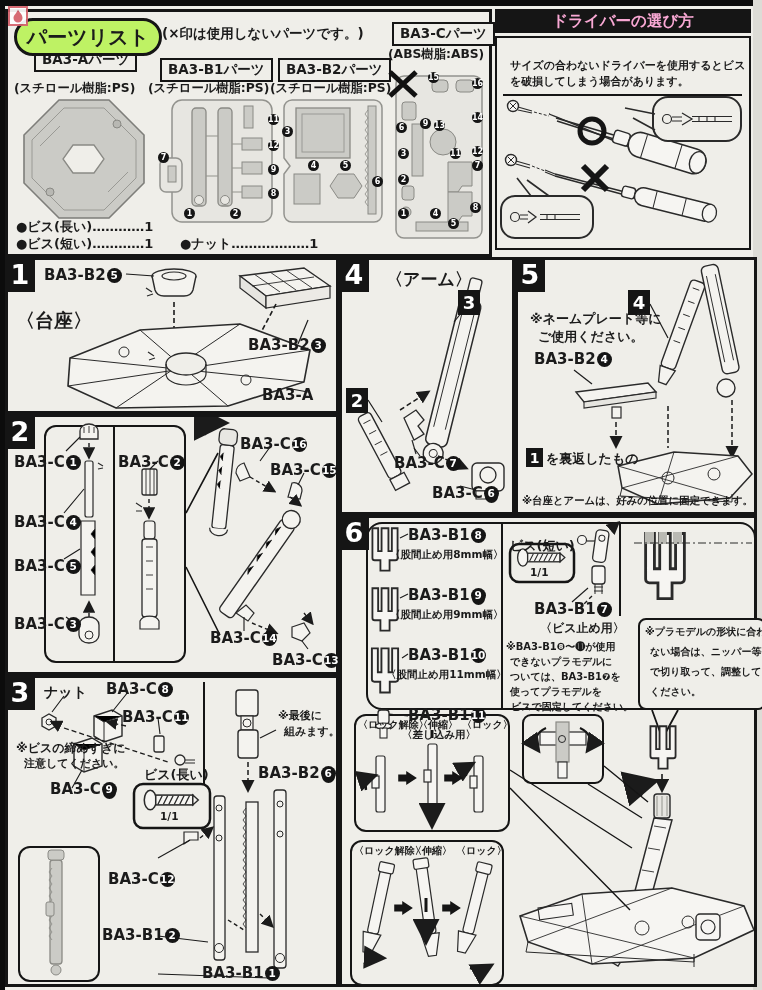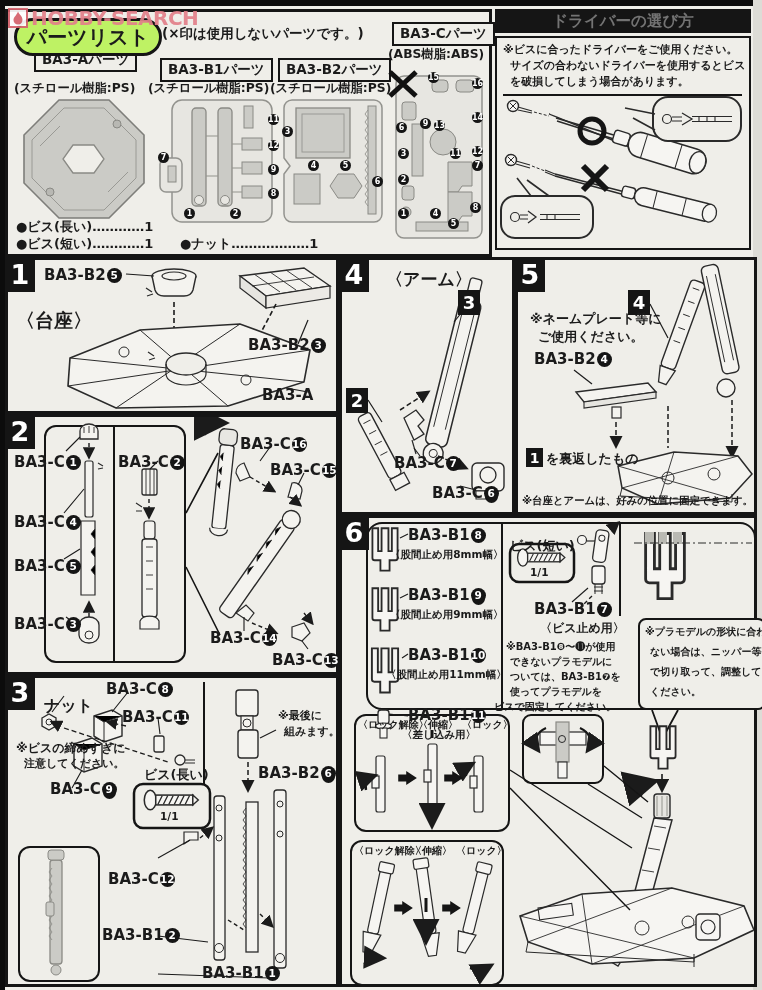--- a/index.html
+++ b/index.html
@@ -22,21 +22,21 @@
   .cnum.u{box-shadow:0 3px 0 -1px #151515;}
   .snum{position:absolute;width:11px;height:11px;border-radius:50%;background:#151515;color:#fff;
         font-size:8px;line-height:11px;text-align:center;font-weight:bold;z-index:3;}
   .pill{position:absolute;border:3px solid #151515;border-radius:19px;font-weight:bold;font-size:20px;
         display:flex;align-items:center;justify-content:center;background:#bef264;z-index:2;}
   .gbox{position:absolute;border:2px solid #151515;font-weight:bold;padding:1px 6px;font-size:13.5px;
         background:#efeee9;white-space:nowrap;}
   .note{position:absolute;font-weight:bold;white-space:nowrap;z-index:4;}
   .rbox{position:absolute;border:2.5px solid #151515;border-radius:12px;box-sizing:border-box;}
   .caption{position:absolute;font-weight:bold;white-space:nowrap;}
-  .bar{position:absolute;background:#151515;color:#737373;font-weight:bold;display:flex;
+  .bar{position:absolute;background:#151515;color:#f9a8d4;font-weight:bold;display:flex;
        align-items:center;justify-content:center;}
   .wm{position:absolute;left:8px;top:6px;z-index:9;display:flex;align-items:center;gap:3px;opacity:.92;}
   .wm-text{color:#e2808a;font-weight:bold;font-size:20px;letter-spacing:-.5px;}
   .hw{font-weight:bold;font-size:13px;white-space:nowrap;}
   svg{position:absolute;left:0;top:0;}
 </style>
 </head>
 <body>
 
 <svg width="0" height="0" aria-hidden="true">
@@ -62,21 +62,20 @@
 <div class="page">
   <div class="edge-top"></div>
   <div class="edge-left"></div>
   <div class="edge-right"></div>
 
   <div class="wm">
     <svg width="20" height="20" style="position:static">
       <rect x="1" y="1" width="18" height="18" fill="#fff" stroke="#d5616c" stroke-width="2"></rect>
       <path d="M10,3.5 C11.5,7 14.5,8 14.5,12 a4.5,4.5 0 1 1 -9,0 C5.5,9 8.5,7.5 10,3.5 z" fill="#d5616c"></path>
     </svg>
-    <span class="wm-text">HOBBY-SEARCH</span>
   </div>
 
   <div class="panel" style="left:5px;top:9px;width:487px;height:248px;">
     <div class="pill" style="left:6px;top:6px;width:142px;height:32px;">パーツリスト</div>
     <div class="note" style="left:154px;top:13px;font-size:13.5px;">(×印は使用しないパーツです。)</div>
 
     <div class="gbox" style="left:26px;top:36px;">BA3-Aパーツ</div>
     <div class="gbox" style="left:152px;top:46px;">BA3-B1パーツ</div>
     <div class="gbox" style="left:270px;top:46px;">BA3-B2パーツ</div>
     <div class="gbox" style="left:384px;top:10px;">BA3-Cパーツ</div>
@@ -176,21 +175,20 @@
       <span>●ビス(短い)</span><span>…………</span><span>1</span>
     </div>
     <div class="hw abs" style="left:172px;top:223px;">
       <span>●ナット</span><span>………………</span><span>1</span>
     </div>
   </div>
 
   <div class="abs" style="left:492px;top:9px;width:265px;height:248px;">
     <div class="bar" style="left:3px;top:0;width:256px;height:24px;font-size:15.5px;">ドライバーの選び方</div>
     <div class="abs" style="left:3px;top:27px;width:256px;height:214px;border:2.5px solid #151515;box-sizing:border-box;">
-      <div class="note" style="left:6px;top:4px;font-size:11px;line-height:16px;">※ビスに合ったドライバーをご使用ください。</div>
       <div class="note" style="left:13px;top:20px;font-size:11px;line-height:16px;">サイズの合わないドライバーを使用するとビス</div>
       <div class="note" style="left:13px;top:36px;font-size:11px;line-height:16px;">を破損してしまう場合があります。</div>
       <div class="abs" style="left:6px;top:56px;width:239px;height:0;border-top:2px solid #151515;"></div>
       <svg width="251" height="150" style="left:0;top:58px;">
 
         <circle cx="16" cy="10" r="5.5" fill="#f6f5f2" stroke="#2a2a2a" stroke-width="1.4"></circle>
         <path d="M13,7 l6,6 M19,7 l-6,6" stroke="#2a2a2a" stroke-width="1"></path>
         <path d="M21,11 l14,4 M21,14 l14,3" stroke="#2a2a2a" stroke-width="1.2"></path>
         <path d="M37,16 L52,20" stroke="#2a2a2a" stroke-width="1" stroke-dasharray="3 2"></path>
         <path d="M52,18 l8,3 58,24 52,22 z" fill="#f6f5f2" stroke="#2a2a2a" stroke-width="1.2"></path>
@@ -409,21 +407,21 @@
     <div class="plabel" style="left:6px;top:198px;"><span>BA3-C</span><span class="cnum">3</span></div>
     <div class="plabel" style="left:110px;top:36px;"><span>BA3-C</span><span class="cnum">2</span></div>
     <div class="plabel" style="left:232px;top:18px;"><span>BA3-C</span><span class="cnum">16</span></div>
     <div class="plabel" style="left:262px;top:44px;"><span>BA3-C</span><span class="cnum">15</span></div>
     <div class="plabel" style="left:202px;top:212px;"><span>BA3-C</span><span class="cnum">14</span></div>
     <div class="plabel" style="left:264px;top:234px;"><span>BA3-C</span><span class="cnum">13</span></div>
   </div>
 
   <div class="panel" style="left:5px;top:675px;width:334px;height:312px;">
     <div class="stepnum" style="left:-3px;top:-3px;">3</div>
-    <div class="note" style="left:36px;top:18px;font-size:16px;">ナット</div>
+    <div class="note" style="left:36px;top:6px;font-size:14px;">ナット</div>
     <div class="rbox" style="left:10px;top:168px;width:82px;height:136px;"></div>
     <svg width="328" height="306">
       <line x1="196" y1="4" x2="196" y2="120" stroke="#151515" stroke-width="2"></line>
 
       <polygon points="34,40 41,36 48,40 48,48 41,52 34,48" fill="#f4f3ef" stroke="#2a2a2a" stroke-width="1.3"></polygon>
       <circle cx="41" cy="44" r="3" fill="none" stroke="#2a2a2a"></circle>
       <path d="M52,48 L44,44" stroke="#1b1b1b" stroke-width="1.4" marker-end="url(#ah)"></path>
 
       <polygon points="86,38 104,32 114,38 114,58 96,64 86,58" fill="#f4f3ef" stroke="#2a2a2a" stroke-width="1.4"></polygon>
       <path d="M86,38 L96,44 L114,38 M96,44 V64" stroke="#2a2a2a" stroke-width="1"></path>
@@ -610,21 +608,21 @@
     <div class="note" style="left:60px;top:210px;font-size:10.5px;">〈差し込み用〉</div>
 
     <div class="note" style="left:168px;top:19px;font-size:13px;">ビス(短い)</div>
     <div class="note" style="left:188px;top:48px;font-size:10.5px;">1/1</div>
     <div class="plabel" style="left:192px;top:82px;"><span>BA3-B1</span><span class="cnum">7</span></div>
     <div class="note" style="left:198px;top:102px;font-size:12px;">〈ビス止め用〉</div>
     <div class="note" style="left:164px;top:122px;font-size:10px;">※BA3-B1❽〜⓫が使用</div>
     <div class="note" style="left:168px;top:137px;font-size:10px;">できないプラモデルに</div>
     <div class="note" style="left:168px;top:152px;font-size:10px;">ついては、BA3-B1❼を</div>
     <div class="note" style="left:168px;top:167px;font-size:10px;">使ってプラモデルを</div>
-    <div class="note" style="left:152px;top:182px;font-size:10px;">ビスで固定してください。</div>
+    <div class="note" style="left:169px;top:182px;font-size:10px;">ビスで固定してください。</div>
 
     <div class="rbox" style="left:296px;top:100px;width:128px;height:92px;border-radius:8px;background:#efeee9;z-index:3;">
       <div class="note" style="left:5px;top:5px;font-size:10px;">※プラモデルの形状に合わ</div>
       <div class="note" style="left:10px;top:25px;font-size:10px;">ない場合は、ニッパー等</div>
       <div class="note" style="left:10px;top:45px;font-size:10px;">で切り取って、調整して</div>
       <div class="note" style="left:10px;top:65px;font-size:10px;">ください。</div>
     </div>
 
     <div class="note" style="left:16px;top:200px;font-size:10px;z-index:3;">〈ロック解除〉</div>
     <div class="note" style="left:76px;top:200px;font-size:10px;z-index:3;">〈伸縮〉</div>

